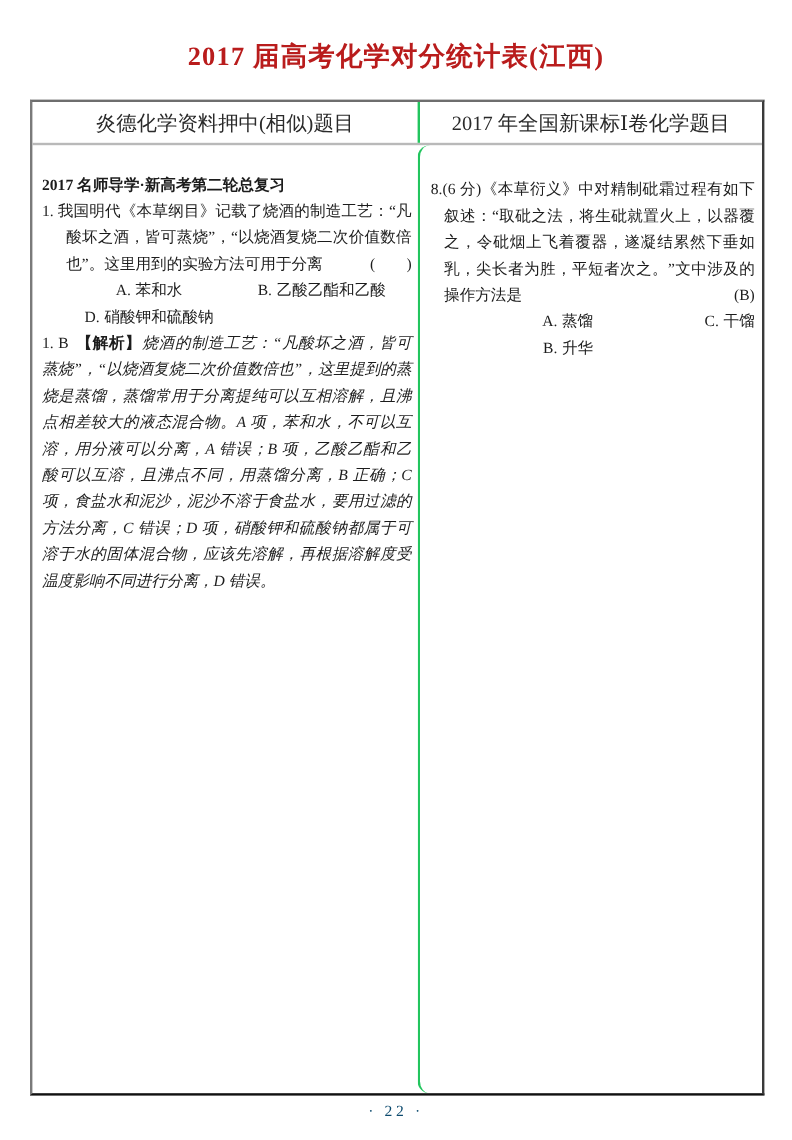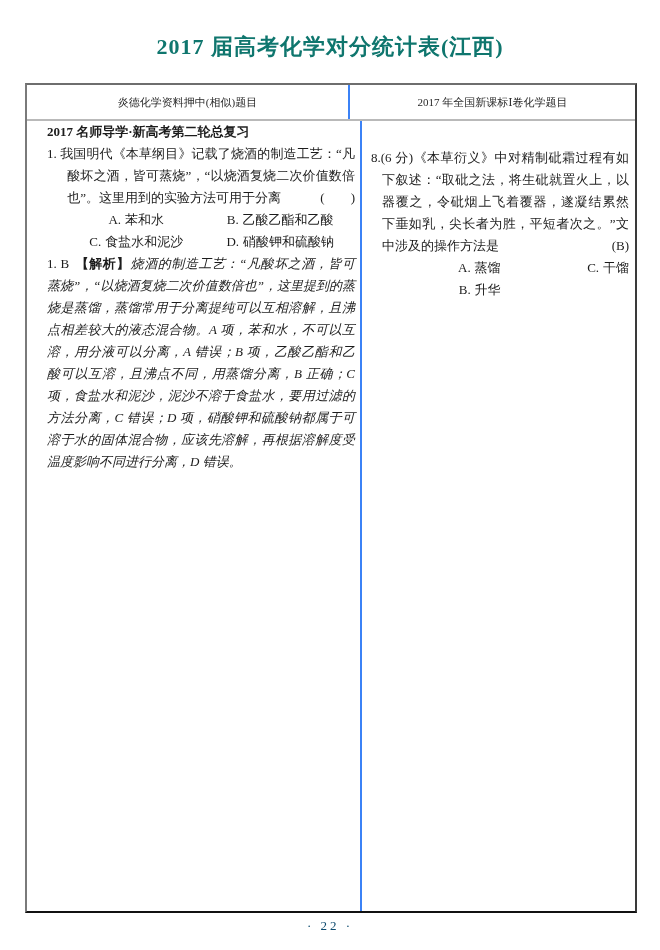--- a/index.html
+++ b/index.html
@@ -17,51 +17,51 @@
   }
   .page-title {
     position: absolute;
     top: 32px;
     left: 0;
     width: 660px;
     text-align: center;
     font-size: 22px;
     font-weight: bold;
     letter-spacing: 1px;
-    color: #0f766e;
+    color: #b91c1c;
   }
   .exam-table {
     position: absolute;
     left: 25px;
     top: 83px;
     width: 612px;
     height: 830px;
     box-sizing: border-box;
     border-top: 2px solid #6e6e6e;
     border-left: 2px solid #7a7a7a;
     border-right: 2px solid #3a3a3a;
     border-bottom: 2px solid #111111;
     display: flex;
     flex-direction: column;
   }
   .t-row { display: flex; width: 100%; }
   .t-head { flex: 0 0 34px; border-bottom: 2px solid #b9b9b9; }
   .t-body { flex: 1 1 auto; }
   .cell-l { flex: 0 0 321px; box-sizing: border-box; }
-  .cell-r { flex: 1 1 auto; box-sizing: border-box; border-left: 2px solid #3b82f6; }
+  .cell-r { flex: 1 1 auto; box-sizing: border-box; border-left: 2px solid #22c55e; }
   .th {
     display: flex;
     align-items: center;
     justify-content: center;
-    font-size: 11px;
+    font-size: 17px;
     color: #2a2a2a;
   }
   .td { font-size: 13px; line-height: 22px; }
-  .td.cell-l { padding: 0 5px 0 8px; margin-left: 12px; }
-  .td.cell-r { padding: 26px 6px 0 9px; }
+  .td.cell-l { padding: 22px 5px 0 8px; }
+  .td.cell-r { padding: 26px 6px 0 9px; border-radius: 10px; }
   .source-line { font-weight: bold; }
   .q-hang {
     margin: 0;
     text-align: justify;
     padding-left: 1.55em;
     text-indent: -1.55em;
   }
   .q-hang-r {
     margin: 0;
     text-align: justify;
@@ -134,23 +134,20 @@
       </p>
 
       <div class="options-grid">
         <div>
           <span class="opt-label">A.</span><span>苯和水</span>
         </div>
         <div>
           <span class="opt-label">B.</span><span>乙酸乙酯和乙酸</span>
         </div>
         <div>
-          <span class="opt-label">C.</span><span>食盐水和泥沙</span>
-        </div>
-        <div>
           <span class="opt-label">D.</span><span>硝酸钾和硫酸钠</span>
         </div>
       </div>
 
       <p class="analysis">
         <span>1. B</span><span class="ana-tag">【解析】</span><span class="ana-body">烧酒的制造工艺：“凡酸坏之酒，皆可蒸烧”，“以烧酒复烧二次价值数倍也”，这里提到的蒸烧是蒸馏，蒸馏常用于分离提纯可以互相溶解，且沸点相差较大的液态混合物。A 项，苯和水，不可以互溶，用分液可以分离，A 错误；B 项，乙酸乙酯和乙酸可以互溶，且沸点不同，用蒸馏分离，B 正确；C 项，食盐水和泥沙，泥沙不溶于食盐水，要用过滤的方法分离，C 错误；D 项，硝酸钾和硫酸钠都属于可溶于水的固体混合物，应该先溶解，再根据溶解度受温度影响不同进行分离，D 错误。</span>
       </p>
     </div>
 
     <div class="td cell-r">

